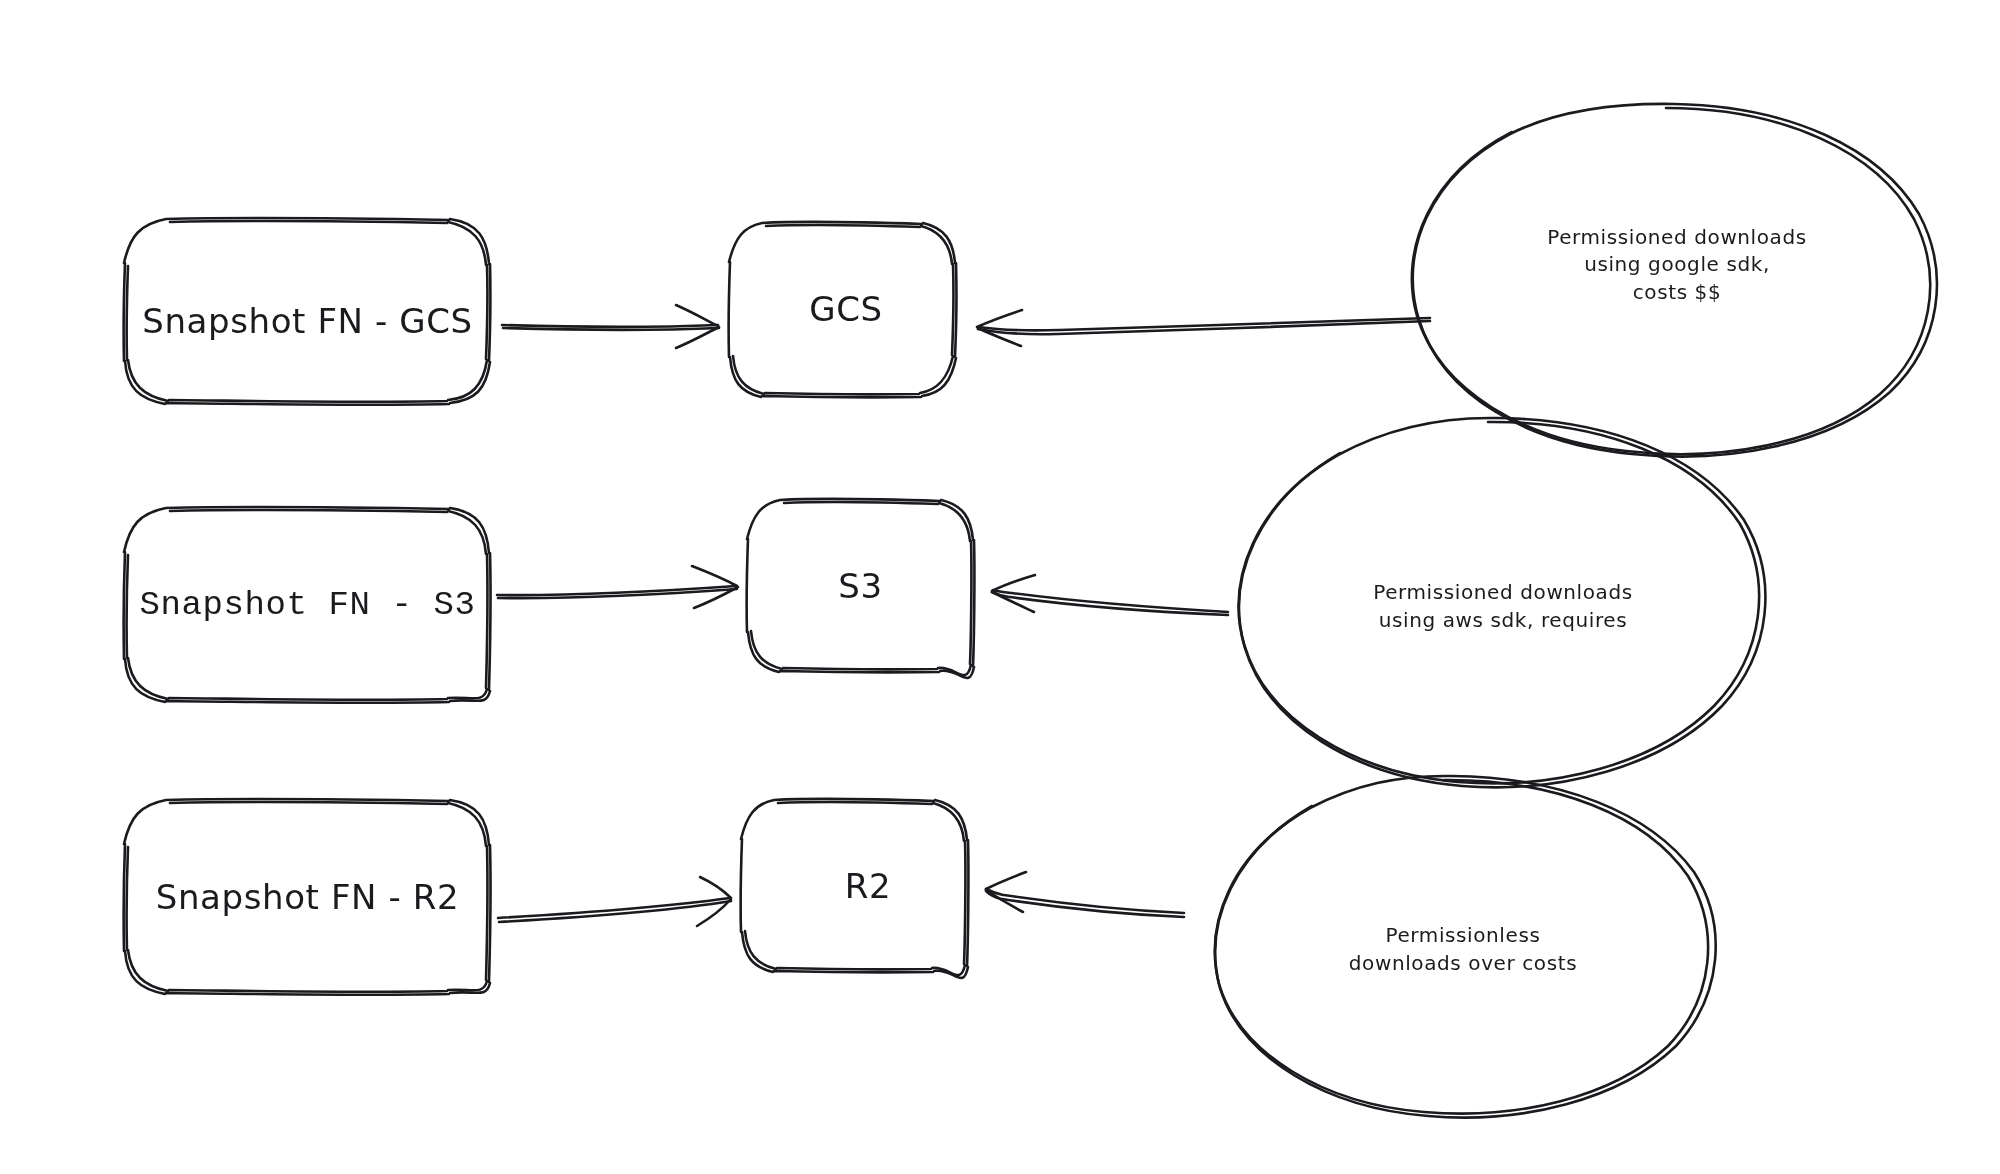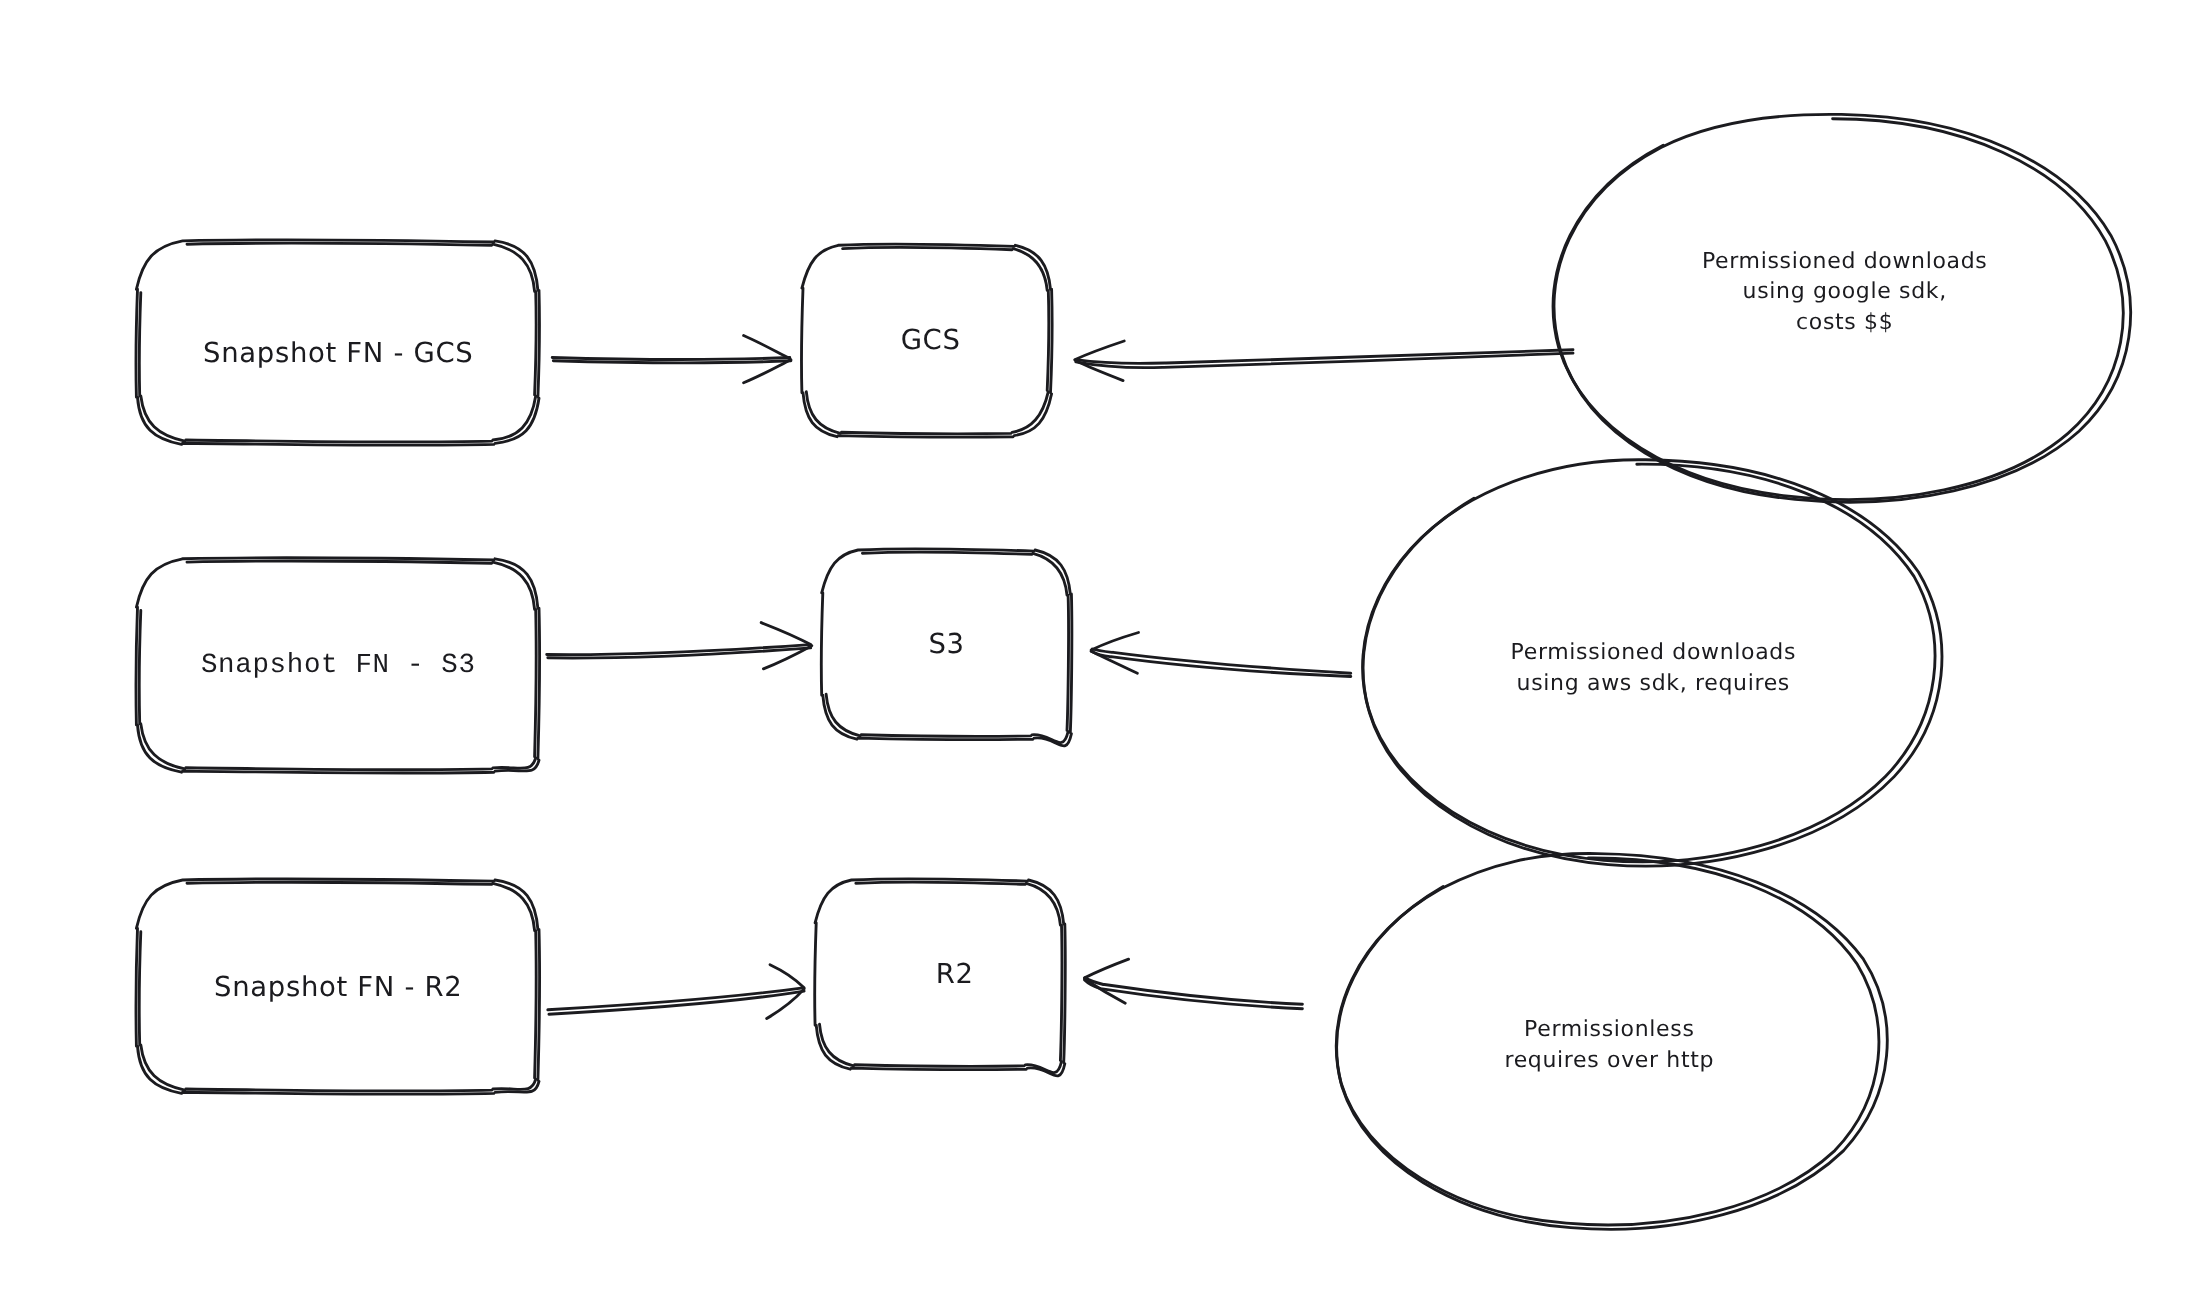--- a/index.html
+++ b/index.html
@@ -36,21 +36,21 @@
     justify-content: center;
     text-align: center;
     color: #1b1b1f;
     font-family: "DejaVu Sans", sans-serif;
     letter-spacing: 0.6px;
     line-height: 1.38;
     pointer-events: none;
     -webkit-font-smoothing: antialiased;
   }
   .node-label {
-    font-size: 25px;
+    font-size: 34px;
   }
   .note-label {
     font-size: 20px;
   }
   .note-label span,
   .node-label span {
     display: block;
     width: 100%;
   }
 </style>
@@ -247,17 +247,17 @@
     <span>Snapshot FN - R2</span>
   </div>
 
   <div class="node-label" style="left:741px; top:853px; width:254px; height:66px;">
     <span>R2</span>
   </div>
 
   <div class="note-label" style="left:1210px; top:900px; width:506px; height:100px;">
     <span>
       <span>Permissionless</span>
-      <span>requires over http</span>
+      <span>downloads over costs</span>
     </span>
   </div>
 
 </div>
 
 </body></html>

